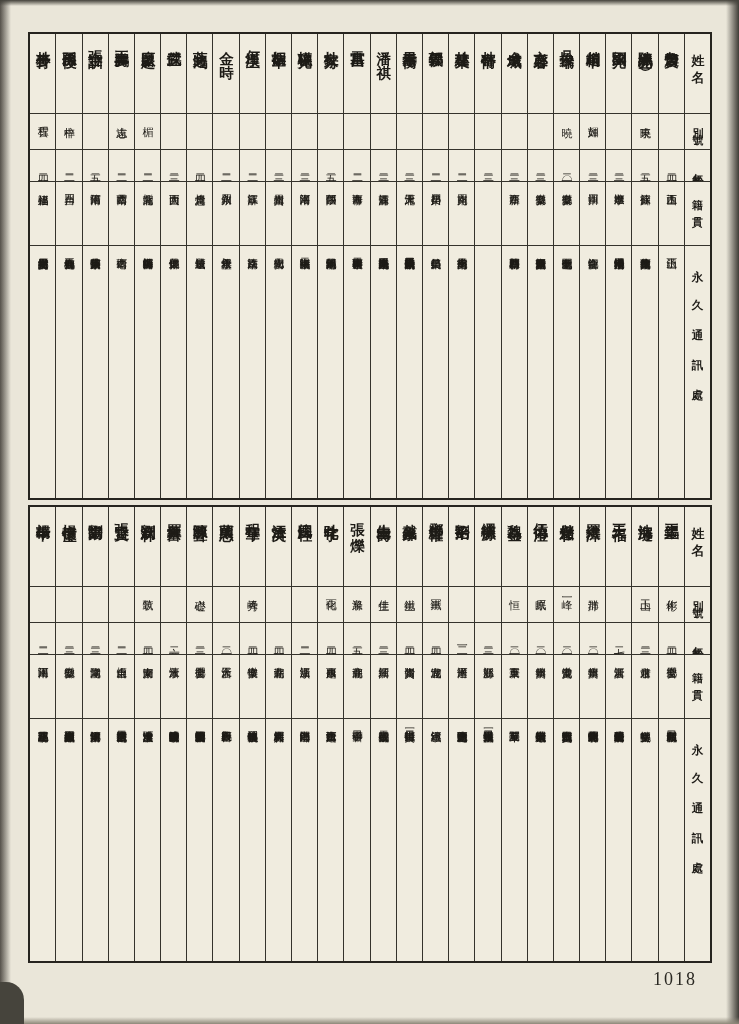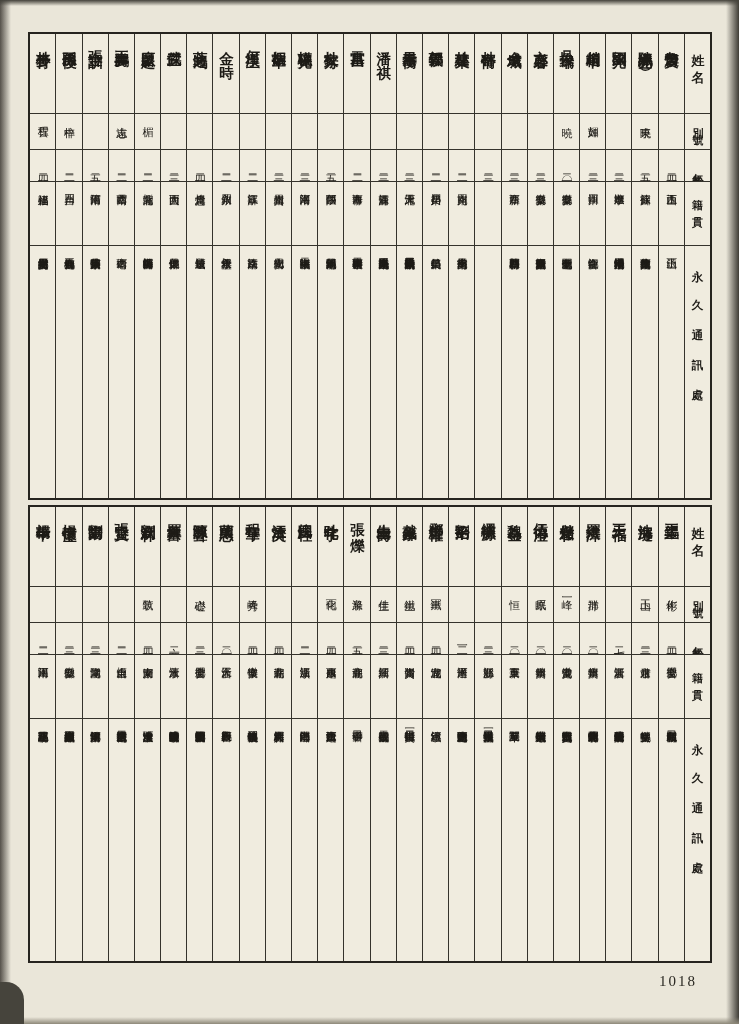--- a/index.html
+++ b/index.html
@@ -67,21 +67,21 @@
   
   .header-col .cell .vtext { font-weight:bold; }
   .header-col .sp-name    { font-size:13px; letter-spacing:1.3em; padding-top:10px; }
   .header-col .sp-alias   { font-size:11px; letter-spacing:0.55em; padding-top:5px; }
   .header-col .sp-age     { font-size:11px; letter-spacing:0.15em; }
   .header-col .sp-native  { font-size:11px; letter-spacing:1.6em; padding-top:8px; }
   .header-col .sp-address { font-size:11.5px; letter-spacing:2.6em; padding-top:14px; height:auto; }
 
   .page-number {
     position:absolute; right:42px; bottom:34px;
-    font-size:15px; letter-spacing:2px; color:#2a2822;
+    font-size:18px; letter-spacing:2px; color:#2a2822;
     font-family:"Liberation Serif","DejaVu Serif",serif;
   }
 </style>
 </head>
 <body>
 
 <div class="page">
   <div class="content">
     <section class="table table-top">
   <div class="entry-col header-col">

